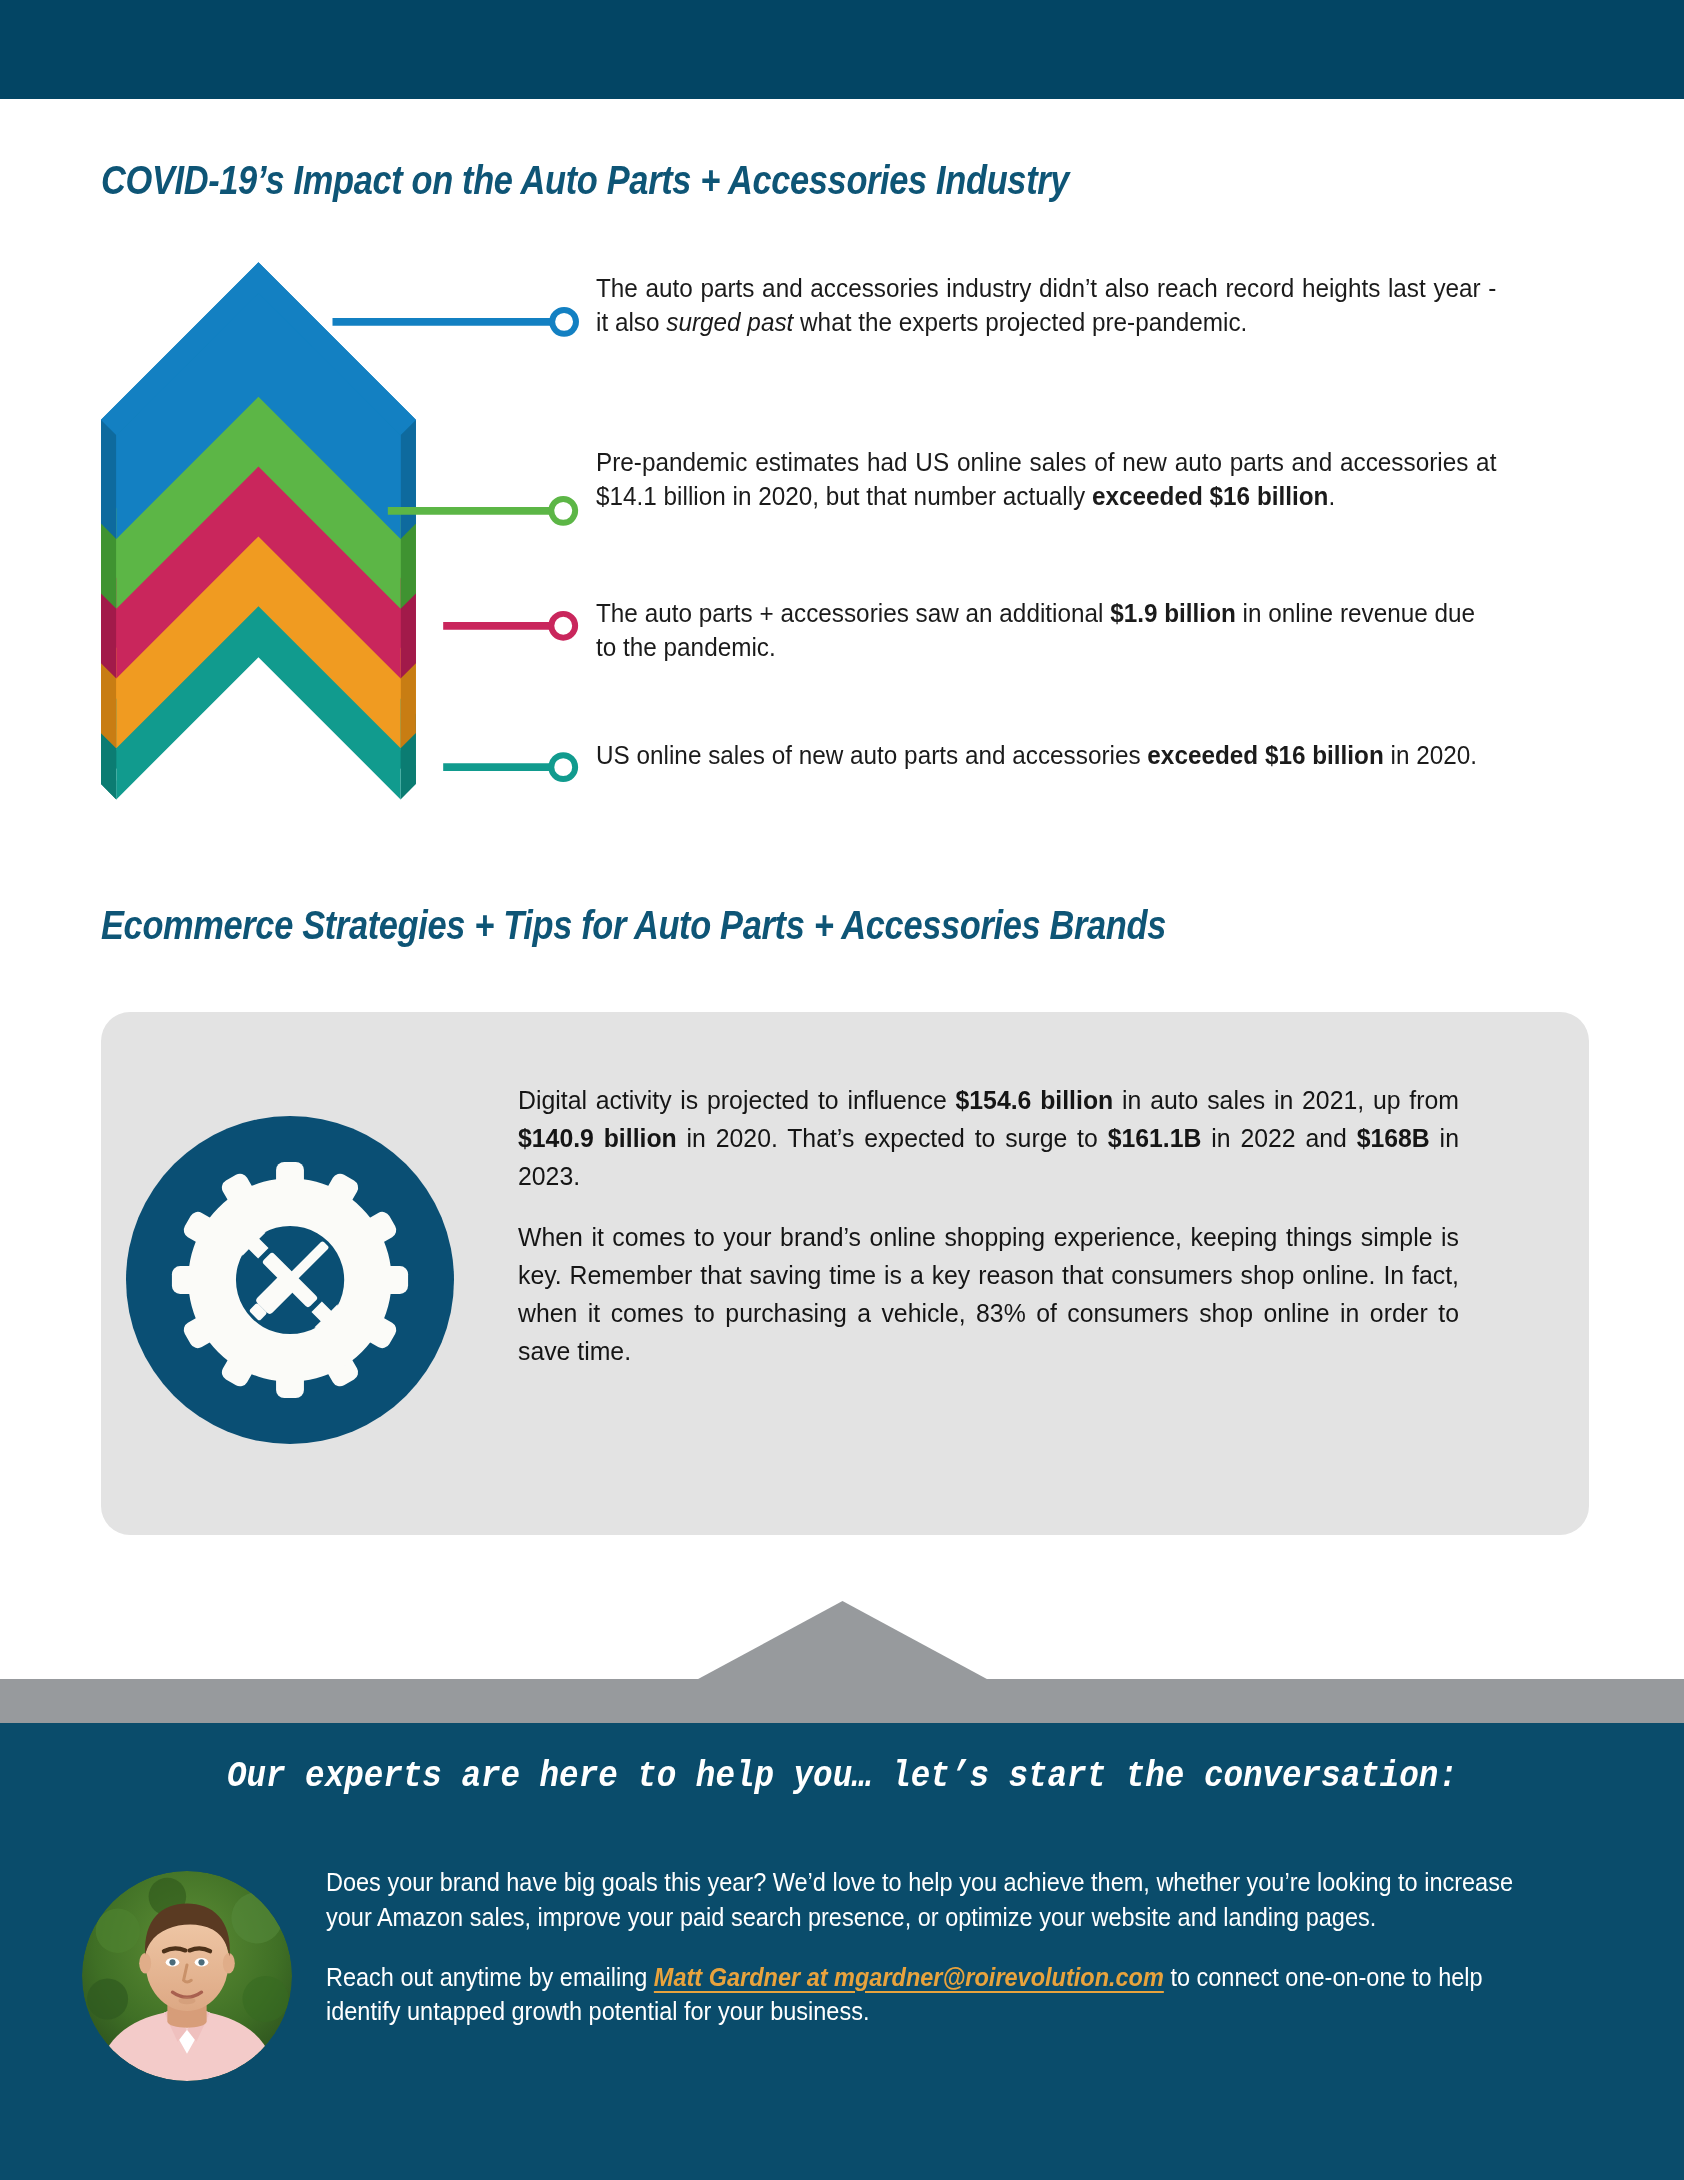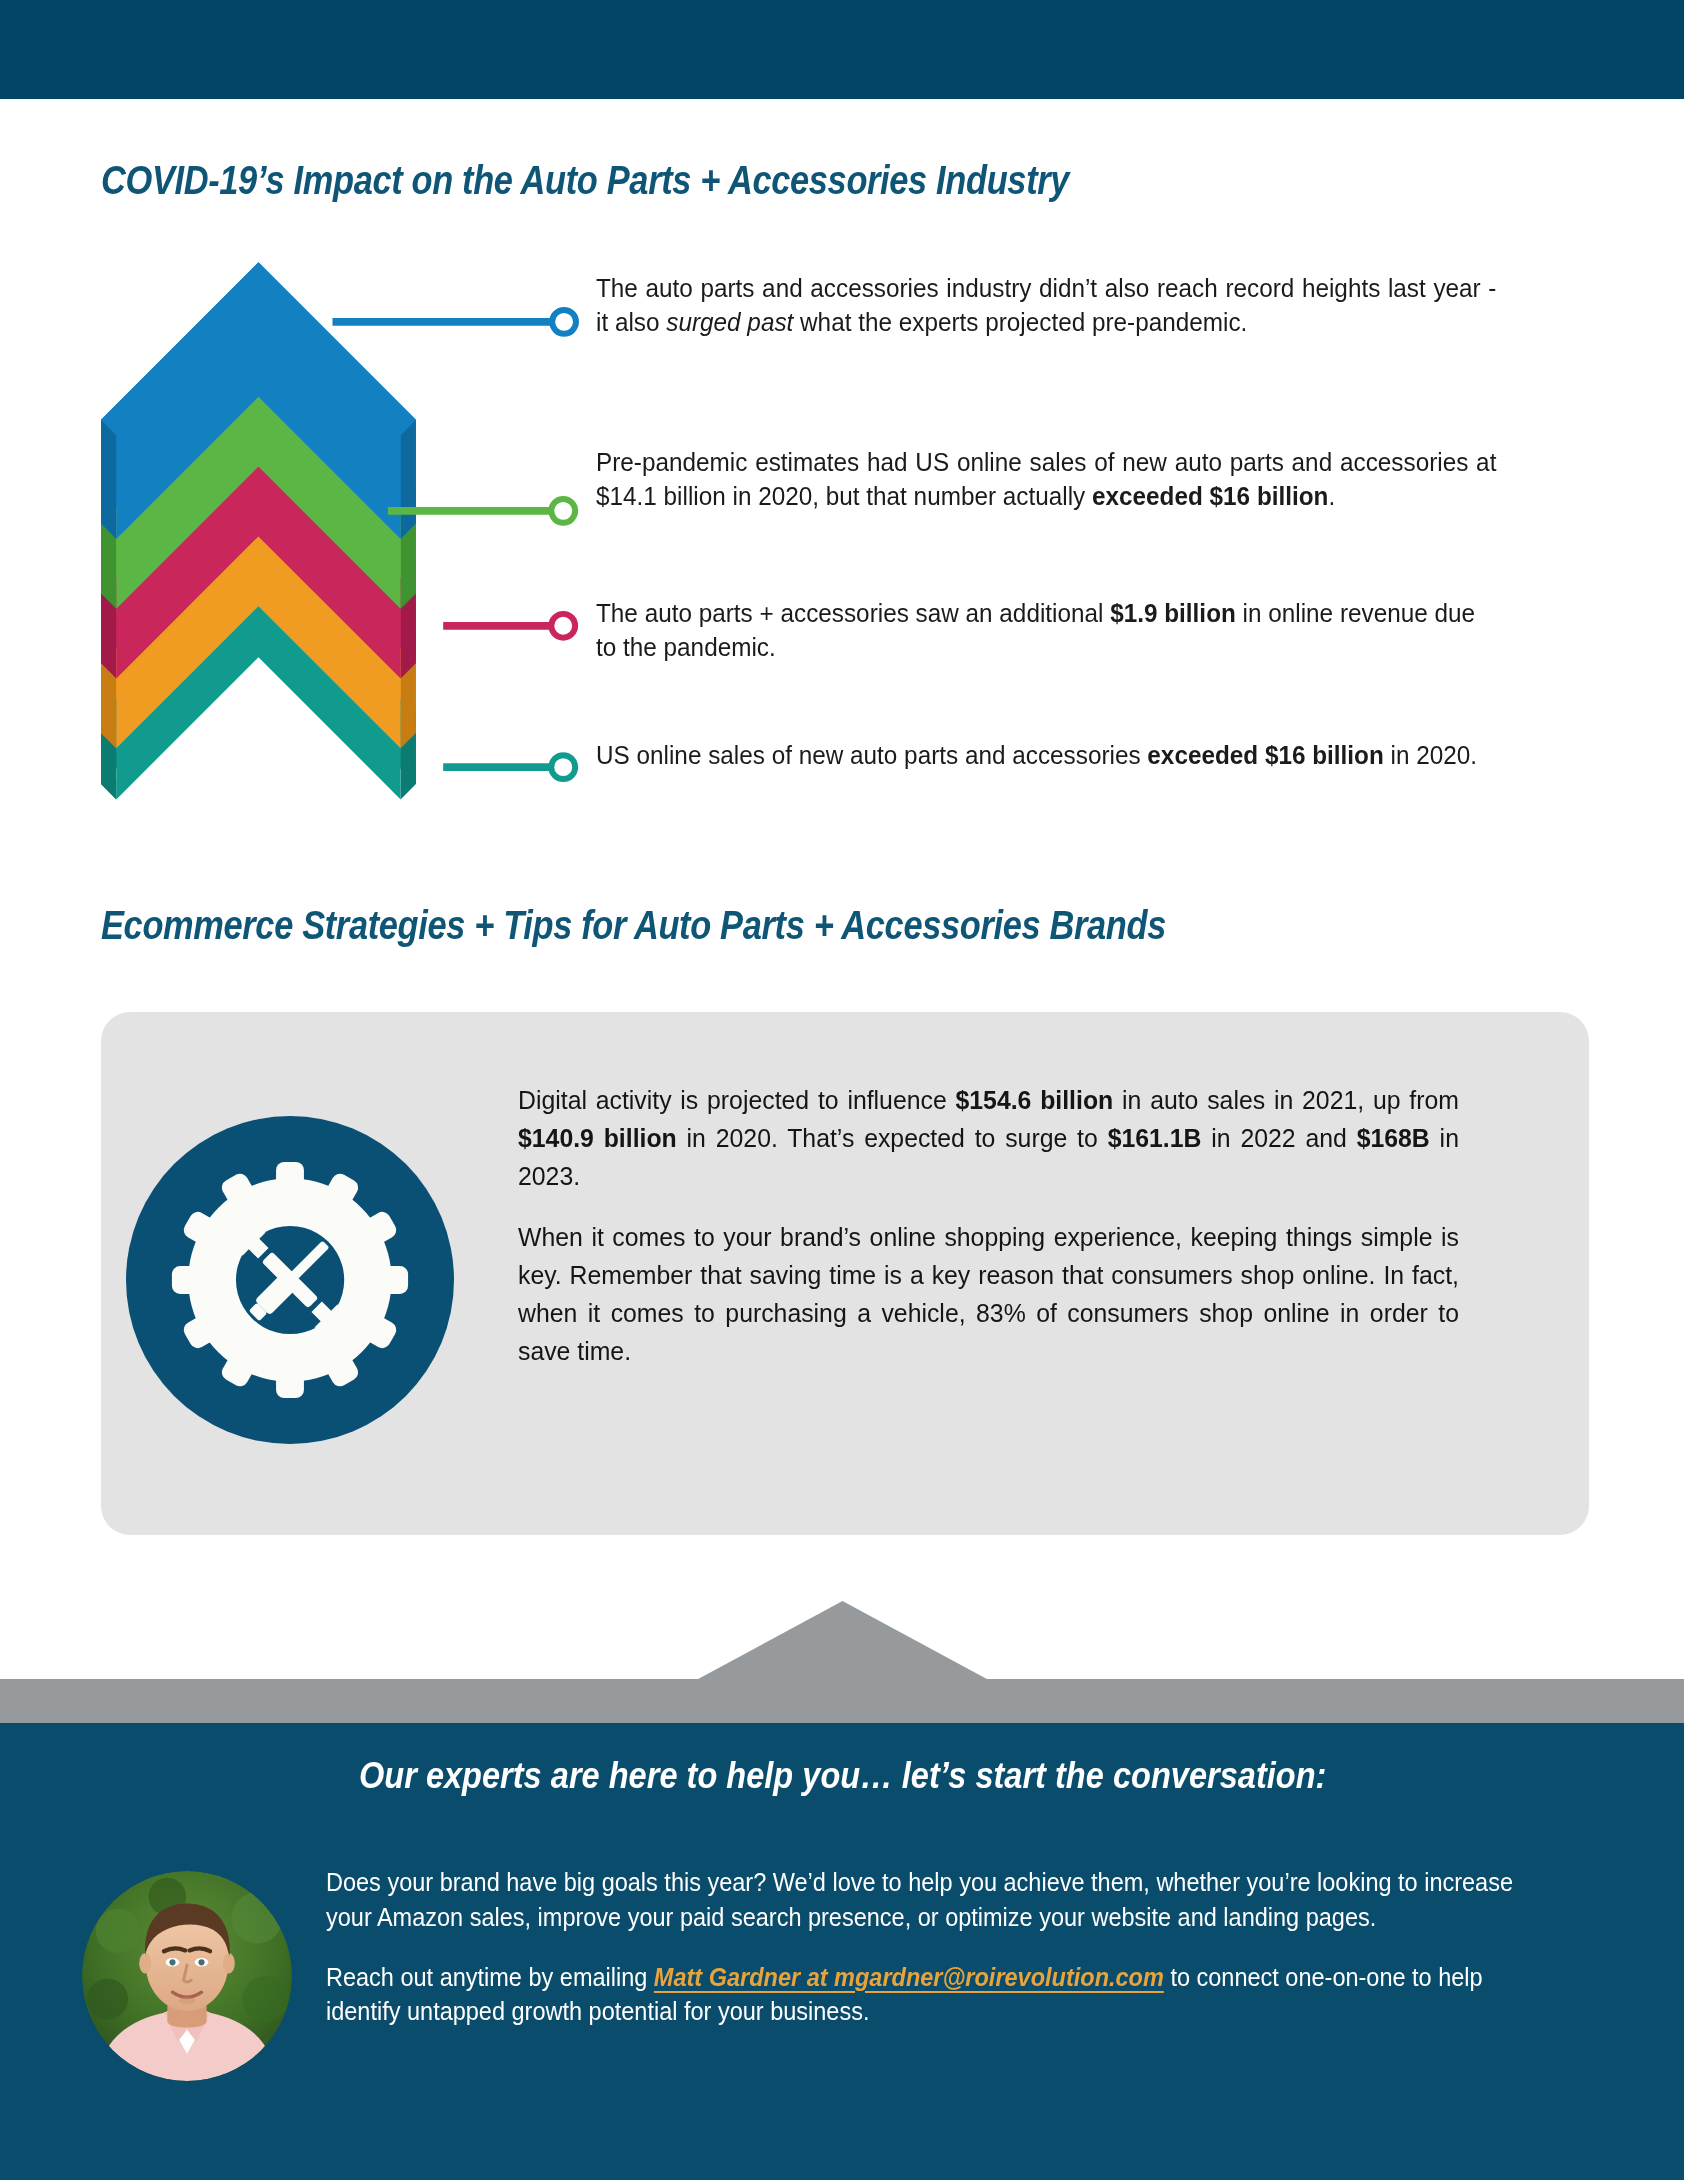--- a/index.html
+++ b/index.html
@@ -80,21 +80,21 @@
   
   .grey-band { position:absolute; left:0; top:1679px; width:1685px; height:44px; background:#979A9D; }
   .grey-tri  { position:absolute; left:0; top:1601px; width:1685px; height:81px; }
 
   
   .footer { position:absolute; left:0; top:1723px; width:1685px; height:457px; background:#0A4C6B; }
   .footer-heading {
     position:absolute; left:0; top:1755px; width:1685px;
     text-align:center; color:#ffffff;
     font-weight:700; font-style:italic; font-size:37px;
-    font-family:Liberation Sans, sans-serif;
+    font-family:Liberation Mono, monospace;
   }
   .footer-heading span { display:inline-block; transform:scaleX(0.88); }
   .avatar {
     position:absolute; left:82px; top:1871px; width:210px; height:210px;
     border-radius:50%; overflow:hidden;
   }
   .footer-text {
     position:absolute; left:326px; top:1865px; width:1269px;
     color:#ffffff; font-size:25px; line-height:1.38; text-align:left;
     transform:scaleX(0.94); transform-origin:left top;

